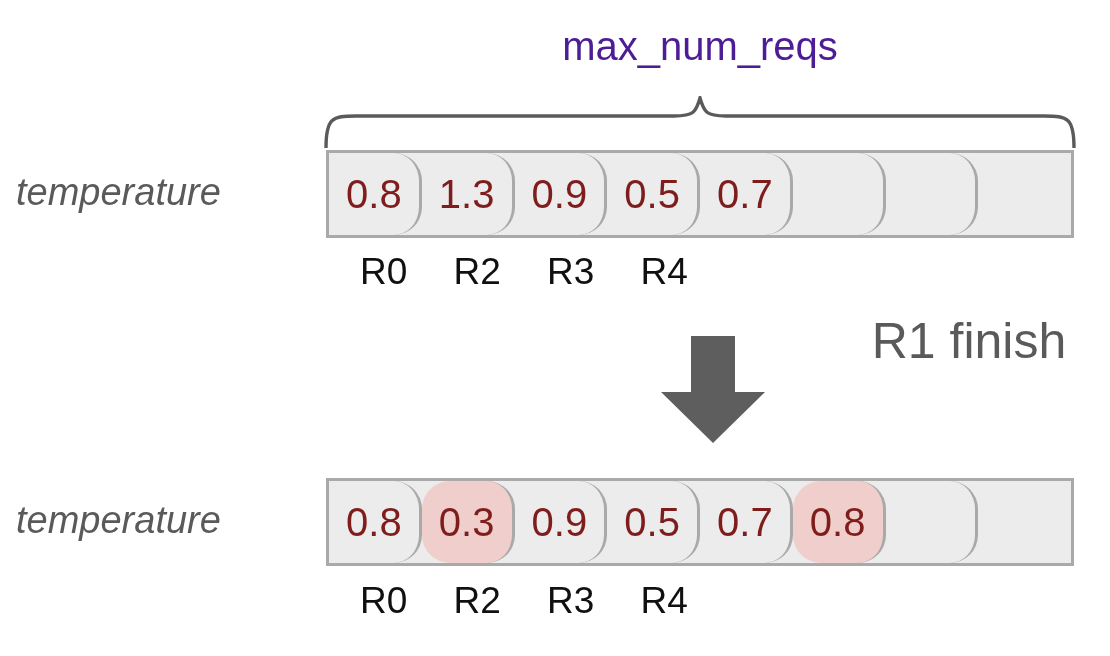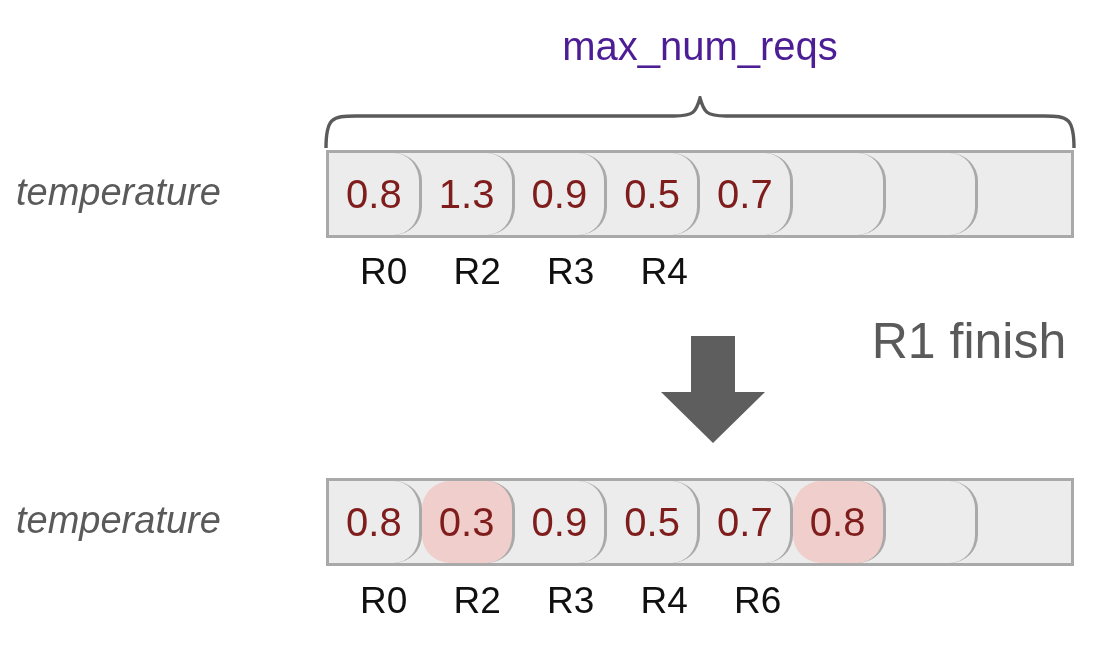--- a/index.html
+++ b/index.html
@@ -184,18 +184,17 @@
     <div class="cell hl">0.8</div>
     <div class="cell"></div>
     <div class="cell"></div>
   </div>
 
   <div class="ids bot">
     <div class="id-cell">R0</div>
     <div class="id-cell">R2</div>
     <div class="id-cell">R3</div>
     <div class="id-cell">R4</div>
-    <div class="id-cell">R6</div>
     <div class="id-cell"></div>
     <div class="id-cell"></div>
   </div>
 
 </div>
 
 </body></html>

